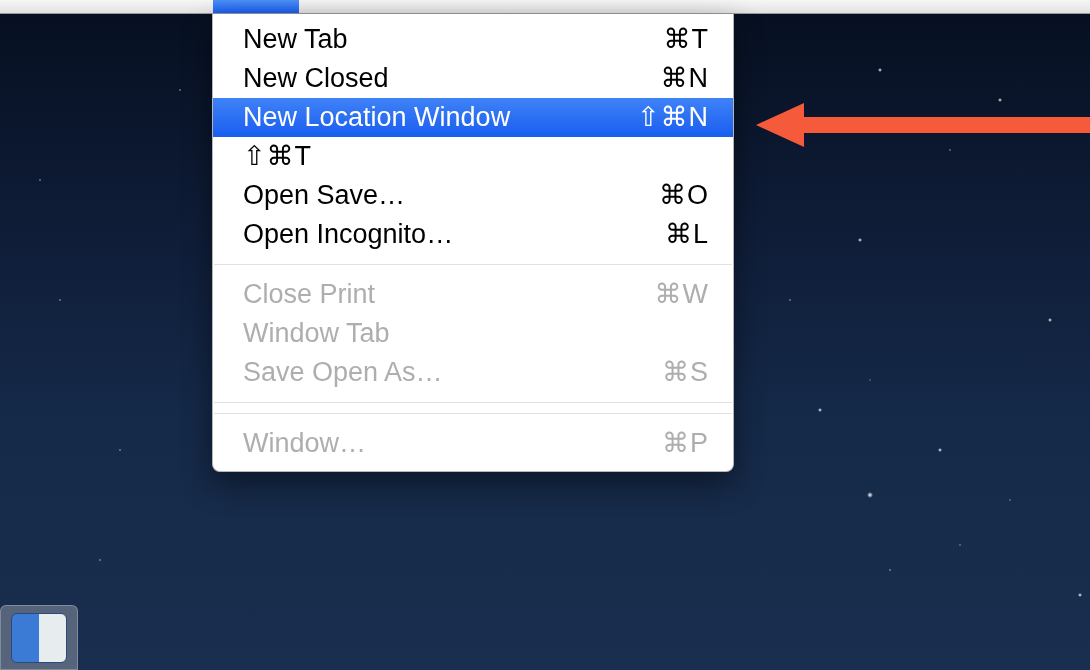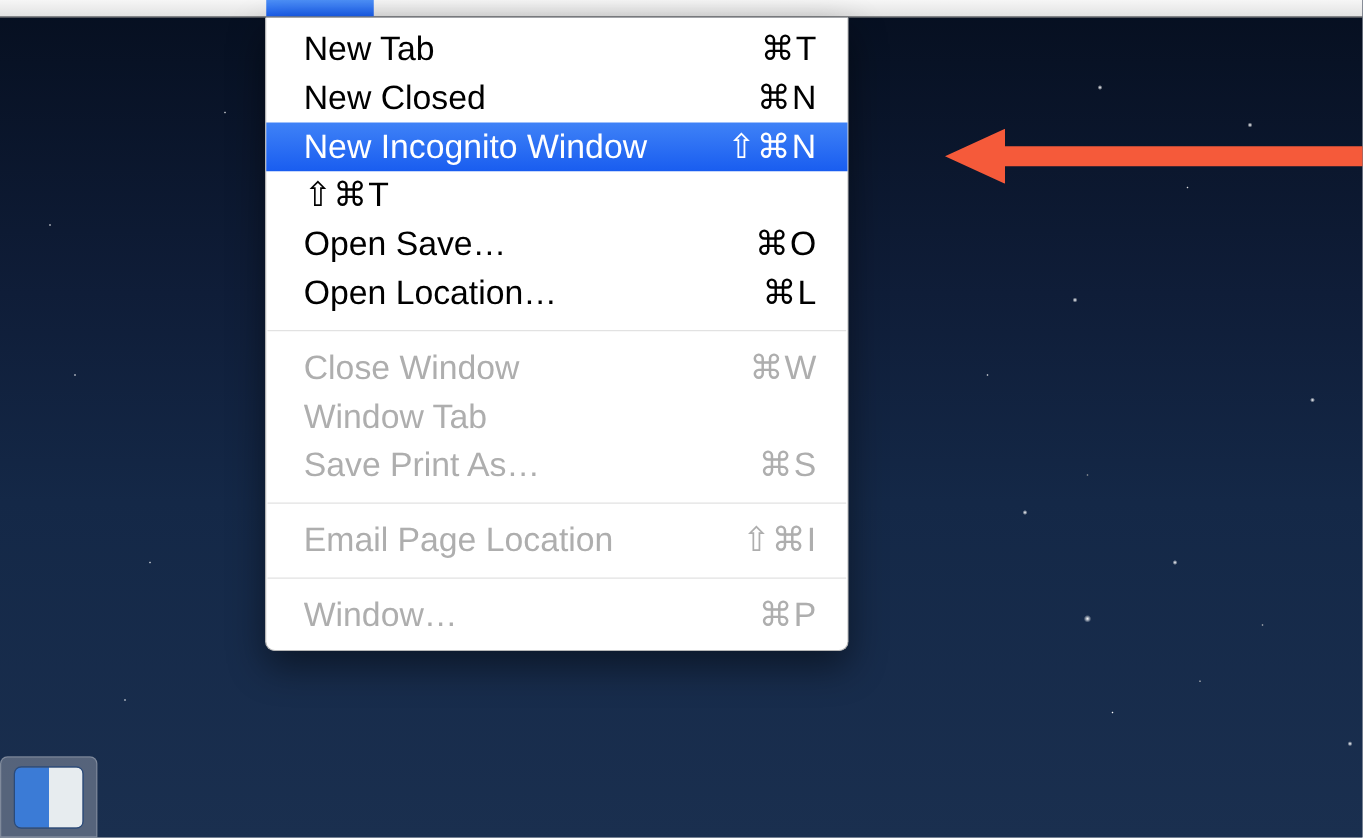--- a/index.html
+++ b/index.html
@@ -54,21 +54,21 @@
       width: 86px;
       top: 0;
       bottom: 0;
       background: linear-gradient(to bottom, #4d90f7 0%, #1a5ef0 100%);
     }
     
     .dropdown {
       position: absolute;
       left: 212px;
       top: 14px;
-      width: 467px;
+      width: 522px;
       background: #ffffff;
       border: 1px solid #b6b6b6;
       border-top: none;
       border-radius: 0 0 8px 8px;
       box-shadow: 0 12px 30px rgba(0,0,0,0.45);
       padding: 6px 0 8px;
     }
     .menu-item {
       display: flex;
       justify-content: space-between;
@@ -137,52 +137,48 @@
 <div class="dropdown" id="dropdown">
     <div class="menu-item">
       <span>New Tab</span>
       <span class="shortcut">⌘T</span>
     </div>
     <div class="menu-item">
       <span>New Closed</span>
       <span class="shortcut">⌘N</span>
     </div>
     <div class="menu-item highlight">
-      <span>New Incognito Window</span>
+      <span>New Location Window</span>
       <span class="shortcut">⇧⌘N</span>
     </div>
     <div class="menu-item">
       <span class="shortcut">⇧⌘T</span>
     </div>
     <div class="menu-item">
       <span>Open Save…</span>
       <span class="shortcut">⌘O</span>
     </div>
     <div class="menu-item">
-      <span>Open Location…</span>
+      <span>Open Incognito…</span>
       <span class="shortcut">⌘L</span>
     </div>
     <div class="menu-sep"></div>
     <div class="menu-item disabled">
-      <span>Close Window</span>
+      <span>Close Print</span>
       <span class="shortcut">⌘W</span>
     </div>
     <div class="menu-item disabled">
       <span>Window Tab</span>
       <span class="shortcut"></span>
     </div>
     <div class="menu-item disabled">
-      <span>Save Print As…</span>
+      <span>Save Open As…</span>
       <span class="shortcut">⌘S</span>
     </div>
     <div class="menu-sep"></div>
-    <div class="menu-item disabled">
-      <span>Email Page Location</span>
-      <span class="shortcut">⇧⌘I</span>
-    </div>
     <div class="menu-sep"></div>
     <div class="menu-item disabled">
       <span>Window…</span>
       <span class="shortcut">⌘P</span>
     </div>
   </div>
 
 <svg class="arrow" viewBox="0 0 340 44">
   <polygon points="0,22 48,0 48,14 340,14 340,30 48,30 48,44" fill="#f55a3a"></polygon>
 </svg>

